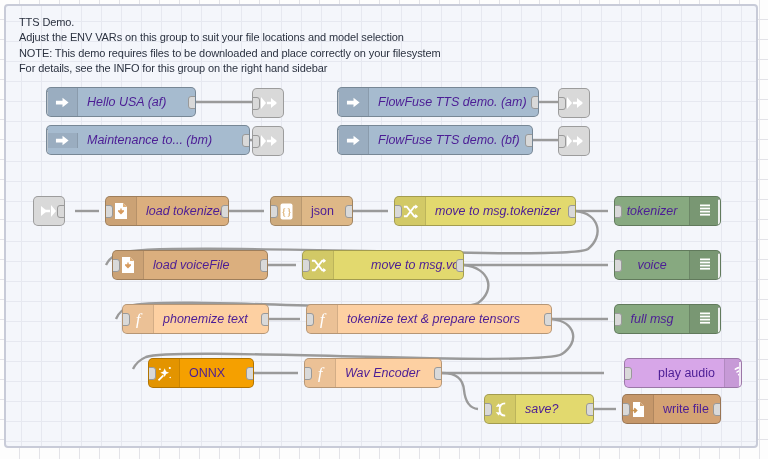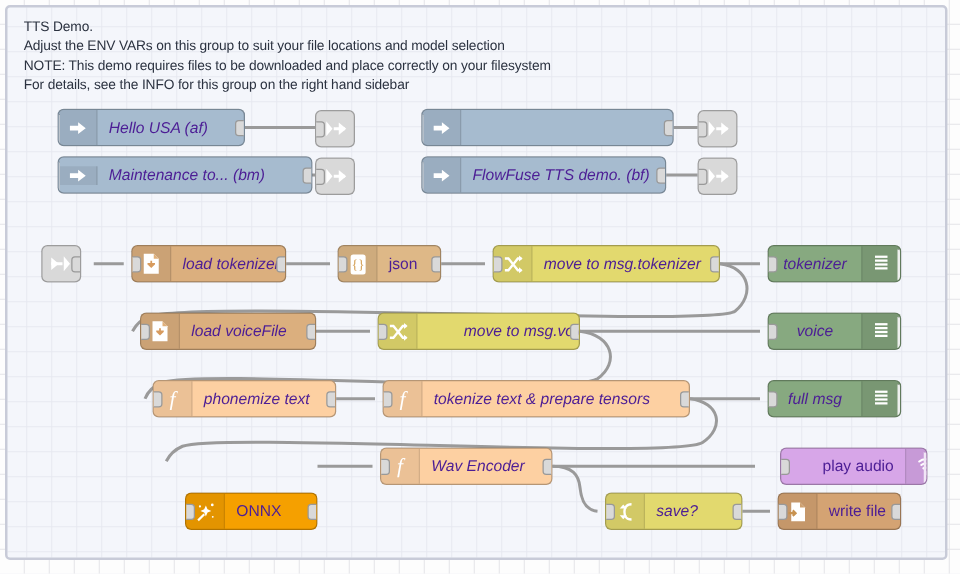--- a/index.html
+++ b/index.html
@@ -205,20 +205,21 @@
     </div>
   </div>
 
   <div class="node n-inject" style="left:337px;top:87px;width:202px;">
     <div class="inj-btn"></div>
     <div class="ico">
       <svg class="gl" width="15" height="15" viewBox="0 0 16 16">
           <path d="M1 6h7V3l6.5 5L8 13v-3H1z" fill="#fff"></path>
         </svg>
     </div>
+    <div class="lbl">FlowFuse TTS demo. (am)</div>
     <div class="port out"></div>
   </div>
 
   <div class="node n-link linknode" style="left:558px;top:88px;">
     <div class="port in"></div>
     <div class="ico">
       <svg class="gl" width="20" height="18" viewBox="0 0 20 18">
           <path d="M3 3l5 6-5 6z" fill="#fff"></path>
           <path d="M9 9h9" stroke="#fff" stroke-width="2.4" fill="none"></path>
           <path d="M13 4l6 5-6 5z" fill="#fff"></path>
@@ -306,21 +307,21 @@
             <rect x="2" y="1.5" width="10" height="1.8"></rect>
             <rect x="2" y="4.6" width="10" height="1.8"></rect>
             <rect x="2" y="7.7" width="10" height="1.8"></rect>
             <rect x="2" y="10.8" width="10" height="1.8"></rect>
           </g>
         </svg>
     </div>
     <div class="dbg-btn"></div>
   </div>
 
-  <div class="node n-file-in" style="left:112px;top:250px;width:141px;">
+  <div class="node n-file-in" style="left:112px;top:250px;width:156px;">
     <div class="port in"></div>
     <div class="ico">
       <svg class="gl" width="16" height="18" viewBox="0 0 16 18">
           <path d="M2 1h8l4 4v12H2z" fill="#fff"></path>
           <path d="M10 1v4h4" fill="#e0b07a"></path>
           <path d="M5 9h6M8 6.5v5M6 9.5l2 2 2-2" stroke="#d79b5e" stroke-width="1.4" fill="none"></path>
         </svg>
     </div>
     <div class="lbl">load voiceFile</div>
     <div class="port out"></div>
@@ -386,21 +387,21 @@
             <rect x="2" y="1.5" width="10" height="1.8"></rect>
             <rect x="2" y="4.6" width="10" height="1.8"></rect>
             <rect x="2" y="7.7" width="10" height="1.8"></rect>
             <rect x="2" y="10.8" width="10" height="1.8"></rect>
           </g>
         </svg>
     </div>
     <div class="dbg-btn"></div>
   </div>
 
-  <div class="node n-onnx" style="left:148px;top:358px;width:106px;margin-top:36px;">
+  <div class="node n-onnx" style="left:148px;top:358px;width:106px;">
     <div class="port in"></div>
     <div class="ico">
       <svg class="gl" width="19" height="19" viewBox="0 0 20 20">
         <g fill="#fff">
           <path d="M10.2 4.6l1.4 3.2 3.2 1.4-3.2 1.4-1.4 3.2-1.4-3.2-3.2-1.4 3.2-1.4z"></path>
           <path d="M3 16.5l5.2-5.2 1.3 1.3L4.3 17.8z"></path>
           <circle cx="15.6" cy="4.2" r="1.15"></circle>
           <circle cx="5.2" cy="5.4" r="0.9"></circle>
           <circle cx="16" cy="14.2" r="0.8"></circle>
         </g>

